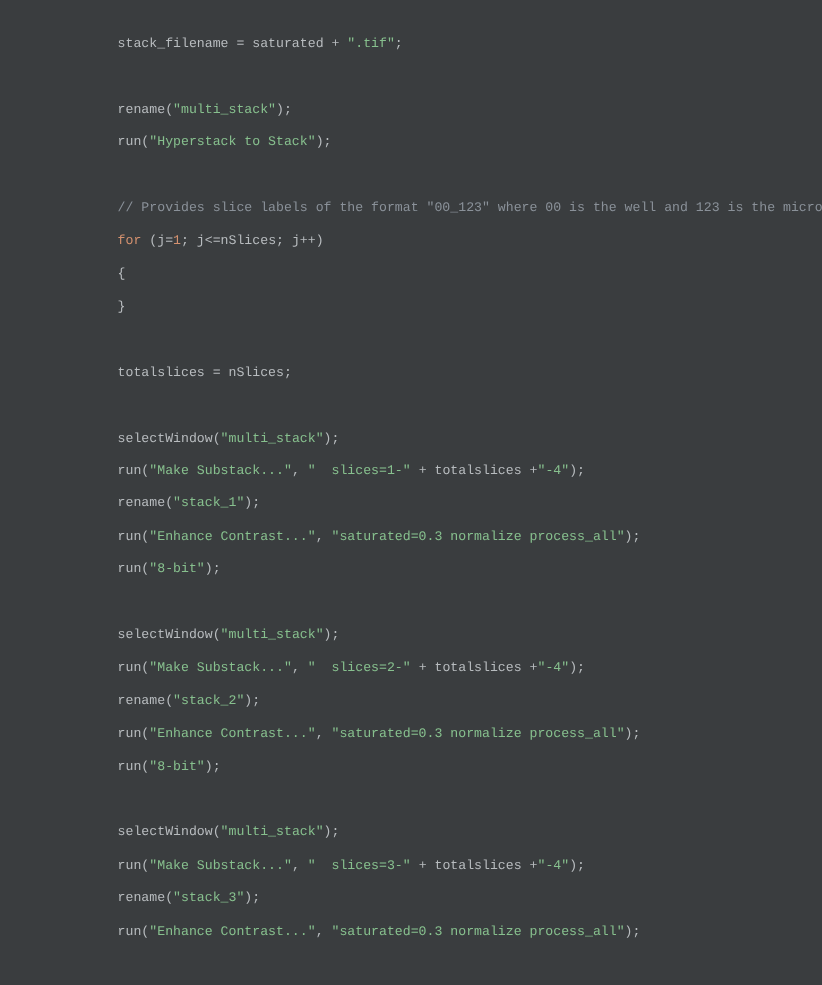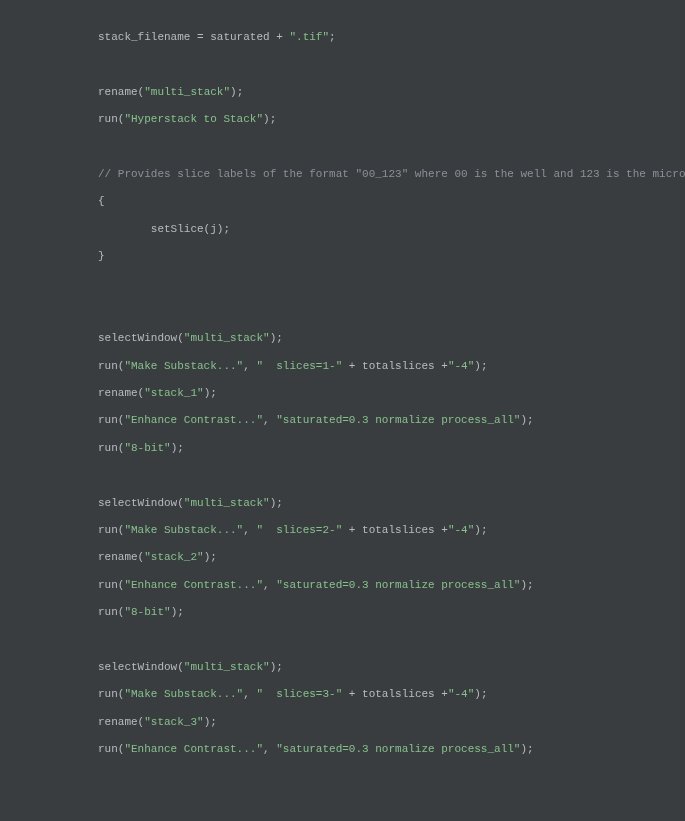--- a/index.html
+++ b/index.html
@@ -39,24 +39,25 @@
 </head>
 <body>
 
 <div id="code-container">
     <div class="code-line"><span class="token-default">stack_filename = saturated + </span><span class="token-string">".tif"</span><span class="token-default">;</span></div>
     <div class="code-line">&nbsp;</div>
     <div class="code-line"><span class="token-default">rename(</span><span class="token-string">"multi_stack"</span><span class="token-default">);</span></div>
     <div class="code-line"><span class="token-default">run(</span><span class="token-string">"Hyperstack to Stack"</span><span class="token-default">);</span></div>
     <div class="code-line">&nbsp;</div>
     <div class="code-line"><span class="token-comment">// Provides slice labels of the format "00_123" where 00 is the well and 123 is the microwell.</span></div>
+    <div class="code-line"><span class="token-keyword">for</span><span class="token-default"> (j=</span><span class="token-number">1</span><span class="token-default">; j&lt;=nSlices; j++)</span></div>
     <div class="code-line"><span class="token-default">{</span></div>
-    <div class="code-line"><span>        </span><span class="token-default">setSlice(j);</span></div>
     <div class="code-line"><span class="token-default">}</span></div>
     <div class="code-line">&nbsp;</div>
+    <div class="code-line"><span class="token-default">totalslices = nSlices;</span></div>
     <div class="code-line">&nbsp;</div>
     <div class="code-line"><span class="token-default">selectWindow(</span><span class="token-string">"multi_stack"</span><span class="token-default">);</span></div>
     <div class="code-line"><span class="token-default">run(</span><span class="token-string">"Make Substack..."</span><span class="token-default">, </span><span class="token-string">"  slices=1-"</span><span class="token-default"> + totalslices +</span><span class="token-string">"-4"</span><span class="token-default">);</span></div>
     <div class="code-line"><span class="token-default">rename(</span><span class="token-string">"stack_1"</span><span class="token-default">);</span></div>
     <div class="code-line"><span class="token-default">run(</span><span class="token-string">"Enhance Contrast..."</span><span class="token-default">, </span><span class="token-string">"saturated=0.3 normalize process_all"</span><span class="token-default">);</span></div>
     <div class="code-line"><span class="token-default">run(</span><span class="token-string">"8-bit"</span><span class="token-default">);</span></div>
     <div class="code-line">&nbsp;</div>
     <div class="code-line"><span class="token-default">selectWindow(</span><span class="token-string">"multi_stack"</span><span class="token-default">);</span></div>
     <div class="code-line"><span class="token-default">run(</span><span class="token-string">"Make Substack..."</span><span class="token-default">, </span><span class="token-string">"  slices=2-"</span><span class="token-default"> + totalslices +</span><span class="token-string">"-4"</span><span class="token-default">);</span></div>
     <div class="code-line"><span class="token-default">rename(</span><span class="token-string">"stack_2"</span><span class="token-default">);</span></div>

